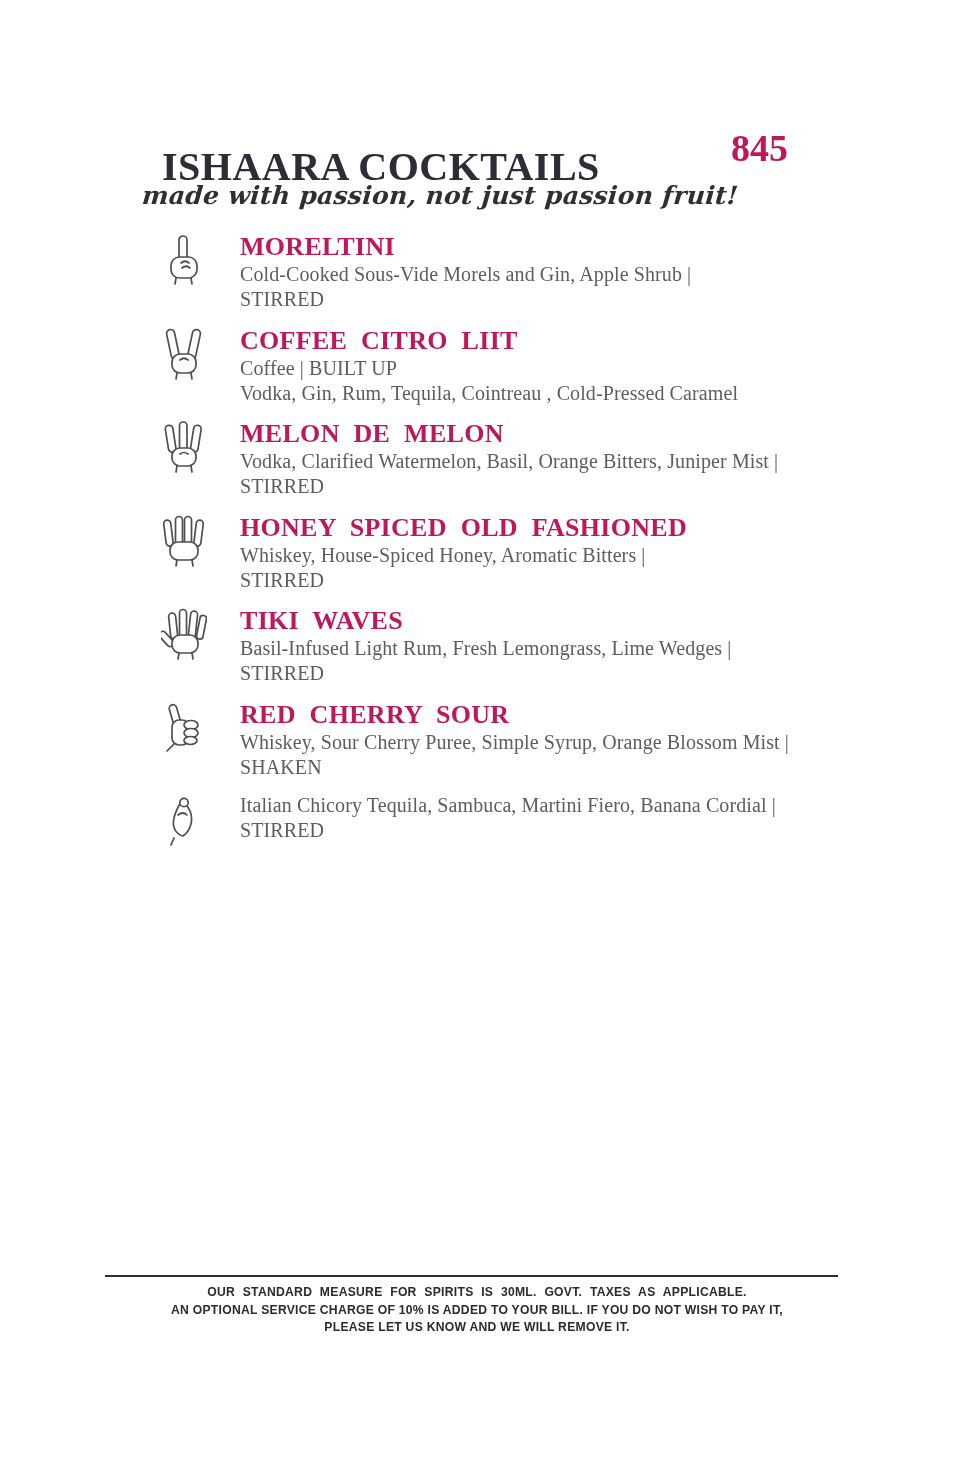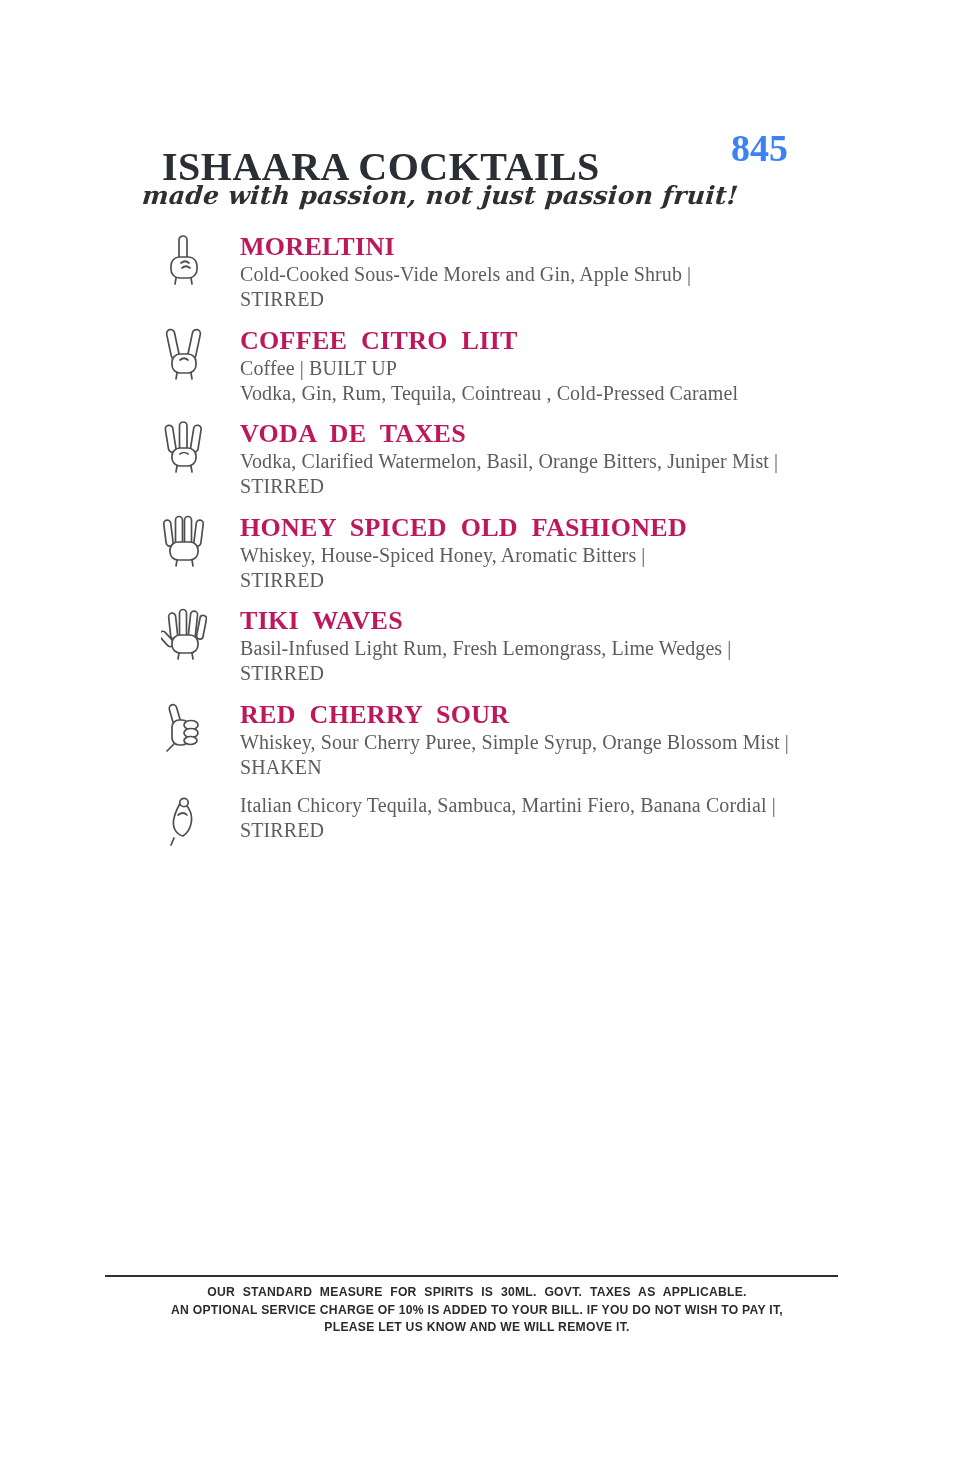--- a/index.html
+++ b/index.html
@@ -14,21 +14,21 @@
 
   
   .title {
     position:absolute; left:145px; top:128px;
     font-size:40px; font-weight:700; line-height:1.1;
     color:#2c2e36; letter-spacing:0.5px; margin:17px;
   }
   .price {
     position:absolute; left:731px; top:128px;
     font-size:38px; font-weight:700; line-height:1.1;
-    color:#3b82f6;
+    color:#be185d;
   }
   .tagline {
     position:absolute; left:141px; top:181px;
     font-family:"DejaVu Serif", serif;
     font-style:italic; font-weight:700;
     font-size:25px; color:#2f2f2f;
     letter-spacing:0.3px;
     transform:skewX(-5deg); transform-origin:left bottom;
   }
 
@@ -128,21 +128,21 @@
           <rect x="8" y="5" width="7.5" height="27" rx="3.7" transform="rotate(-9 12 32)"></rect>
           <rect x="18.5" y="2" width="7.5" height="30" rx="3.7"></rect>
           <rect x="29" y="5" width="7.5" height="27" rx="3.7" transform="rotate(9 33 32)"></rect>
           <rect x="11" y="28" width="24" height="18" rx="8"></rect>
           <path d="M19 34 q4 -3 8 0" fill="none"></path>
           <path d="M16 46 l-1 6" fill="none"></path>
           <path d="M30 46 l1 6" fill="none"></path>
         </svg>
       </div>
       <div class="item-body">
-        <h2 class="item-name">VODA DE TAXES</h2>
+        <h2 class="item-name">MELON DE MELON</h2>
         <div class="item-desc">
           <span class="desc-line">Vodka, Clarified Watermelon, Basil, Orange Bitters, Juniper Mist |</span>
           <span class="desc-line">STIRRED</span>
         </div>
       </div>
     </div>
 
     <div class="item">
       <div class="icon-col">
         <svg class="hand-svg" width="46" height="62" viewBox="0 0 46 62" fill="#fff" stroke="#4f4f4f" stroke-width="1.7" stroke-linecap="round" stroke-linejoin="round">

